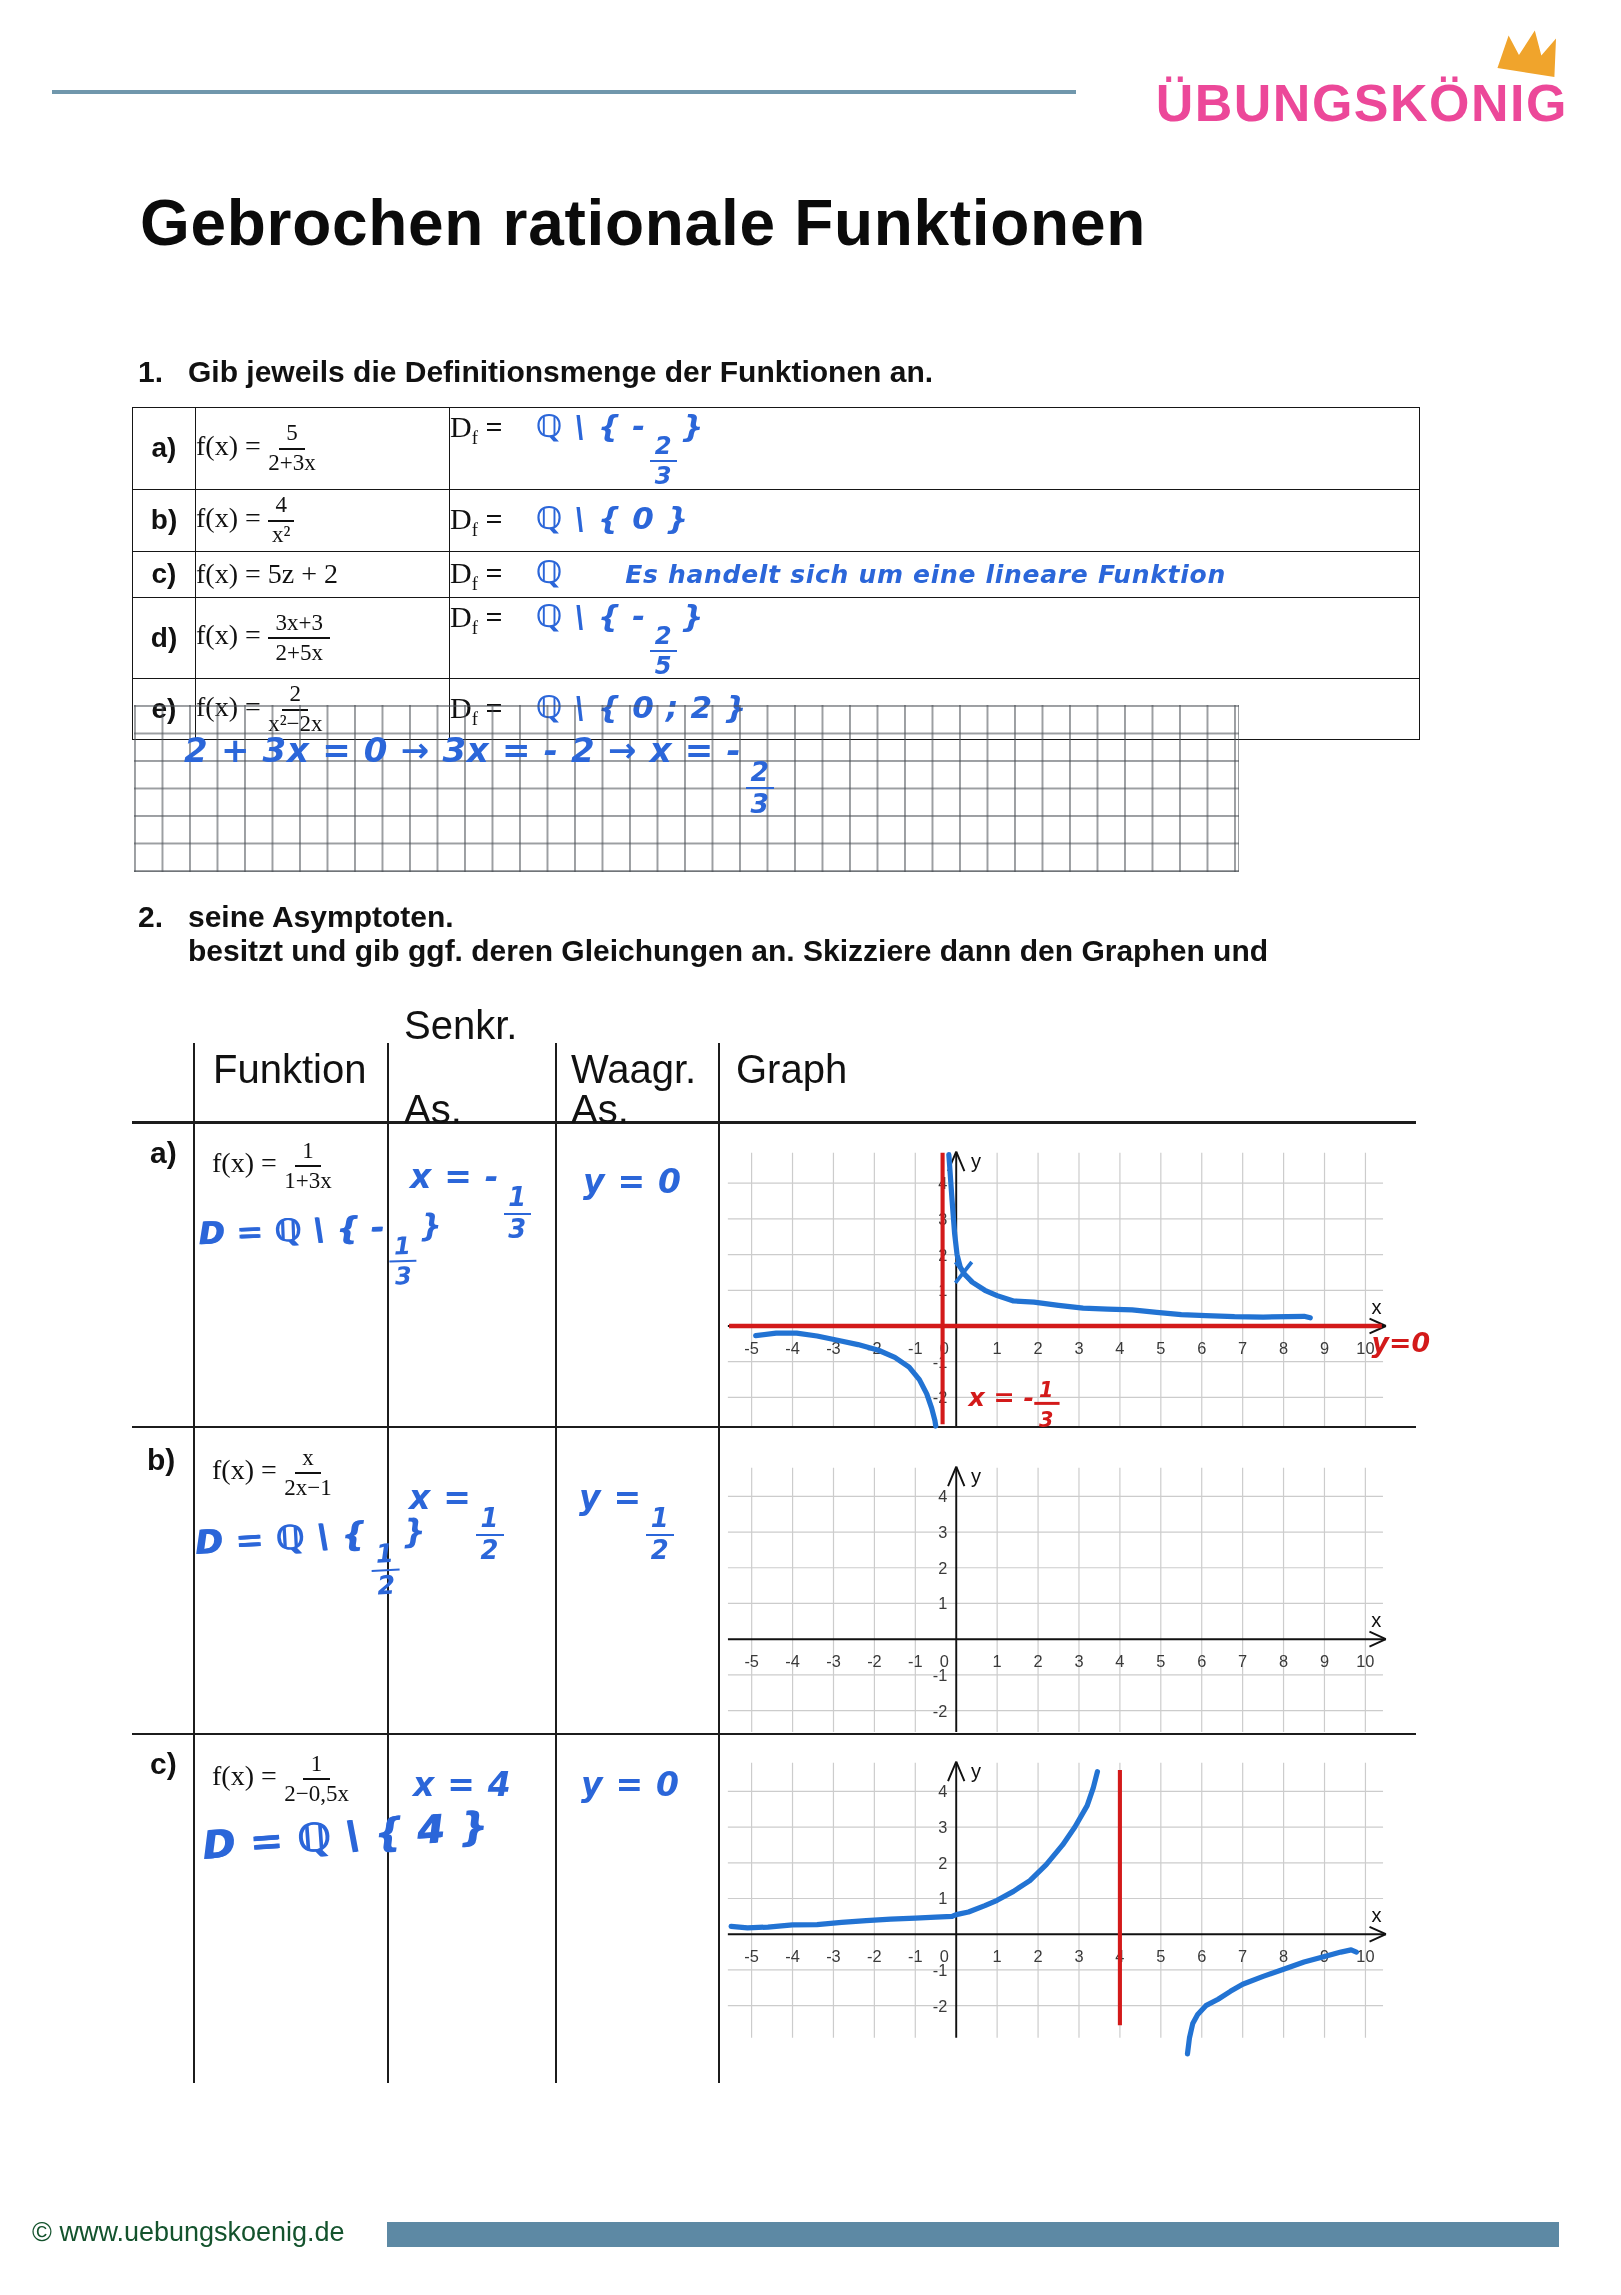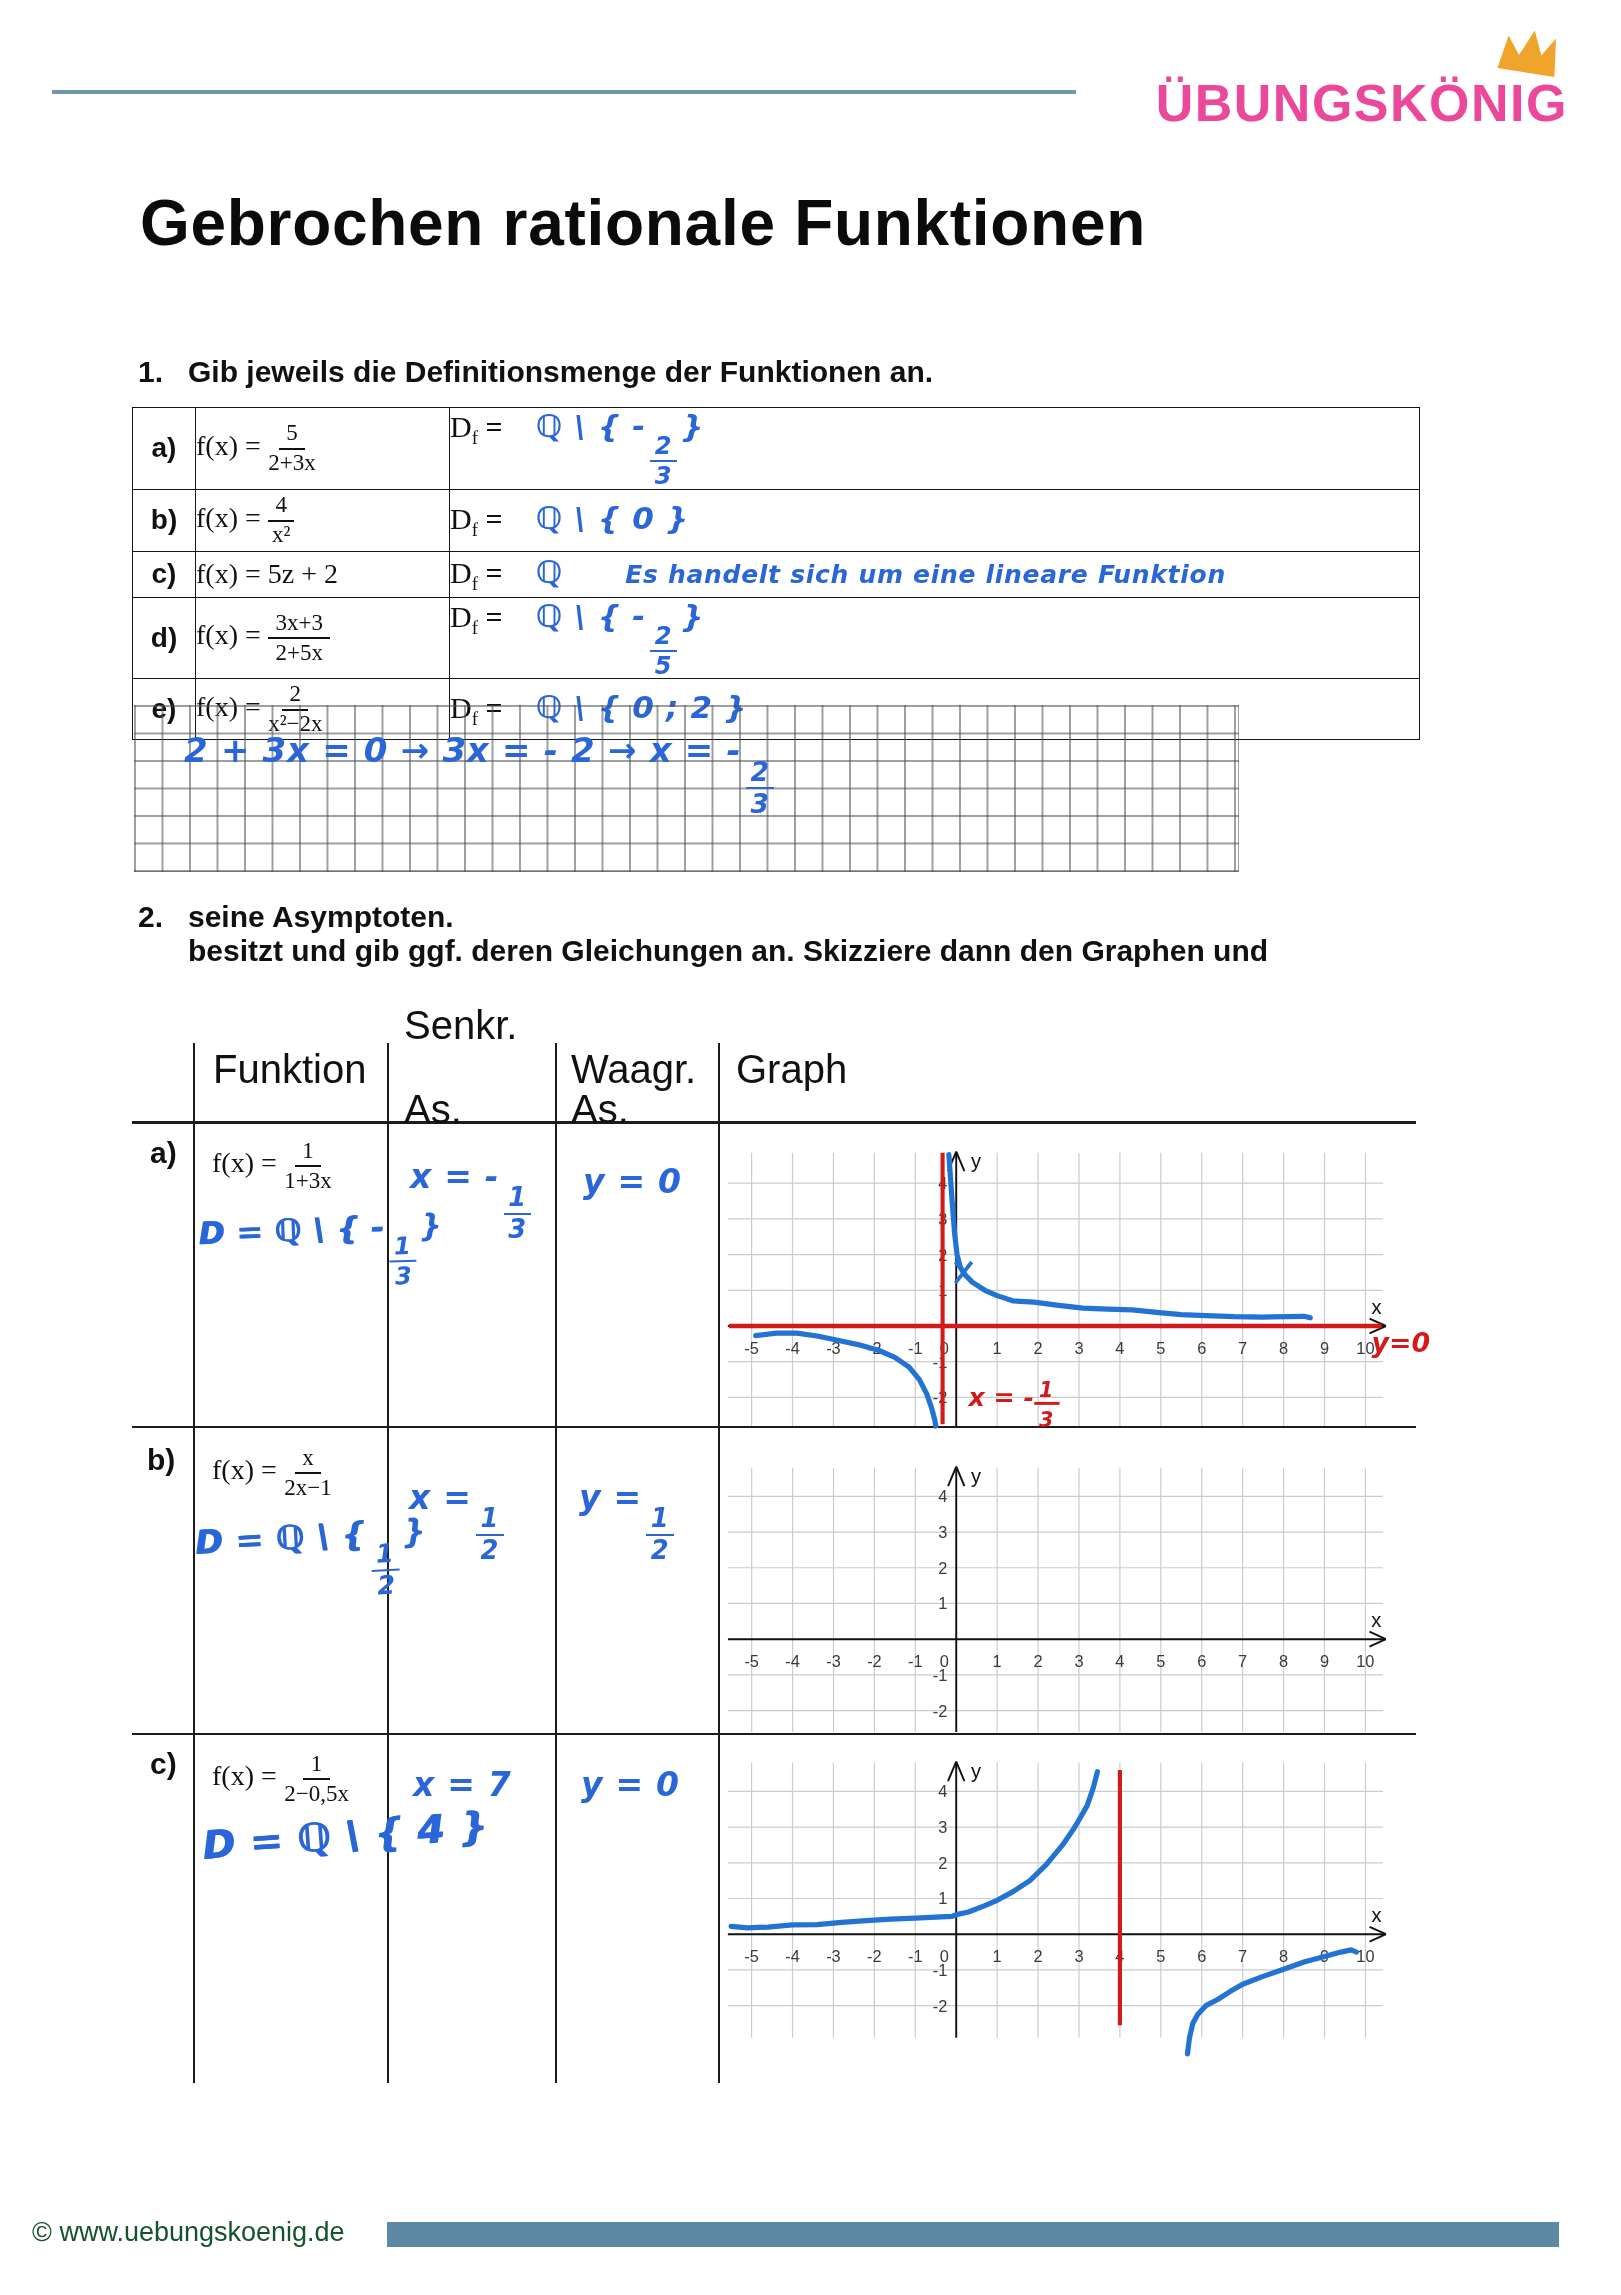--- a/index.html
+++ b/index.html
@@ -354,21 +354,21 @@
     </svg>
 
   <span class="rowlab" style="left:150px;top:1747px;">c)</span>
   <span class="abs formula" style="left:212px;top:1752px;">
     <span>f(x) =</span><span class="pfrac">
         <span class="n">1</span>
         <span class="d">2−0,5x</span>
       </span>
   </span>
   <span class="abs ink dstruck" style="left:202px;top:1813px;font-size:39px;transform:rotate(-4deg);">D = ℚ \ { 4 }</span>
-  <span class="abs ink" style="left:413px;top:1765px;font-size:33px;">x = 7</span>
+  <span class="abs ink" style="left:413px;top:1765px;font-size:33px;">x = 4</span>
   <span class="abs ink" style="left:581px;top:1765px;font-size:33px;">y = 0</span>
   <svg class="graph" style="left:727px;top:1761px;" width="661" height="300" viewBox="0 0 888.25 403.188">
       <line x1="32.99999999999998" y1="2.3999999999999915" x2="32.99999999999998" y2="372" stroke="#cccccc" stroke-width="1.6"></line>
       <line x1="87.99999999999999" y1="2.3999999999999915" x2="87.99999999999999" y2="372" stroke="#cccccc" stroke-width="1.6"></line>
       <line x1="142.99999999999997" y1="2.3999999999999915" x2="142.99999999999997" y2="372" stroke="#cccccc" stroke-width="1.6"></line>
       <line x1="197.99999999999997" y1="2.3999999999999915" x2="197.99999999999997" y2="372" stroke="#cccccc" stroke-width="1.6"></line>
       <line x1="252.99999999999997" y1="2.3999999999999915" x2="252.99999999999997" y2="372" stroke="#cccccc" stroke-width="1.6"></line>
       <line x1="363" y1="2.3999999999999915" x2="363" y2="372" stroke="#cccccc" stroke-width="1.6"></line>
       <line x1="418" y1="2.3999999999999915" x2="418" y2="372" stroke="#cccccc" stroke-width="1.6"></line>
       <line x1="473" y1="2.3999999999999915" x2="473" y2="372" stroke="#cccccc" stroke-width="1.6"></line>

